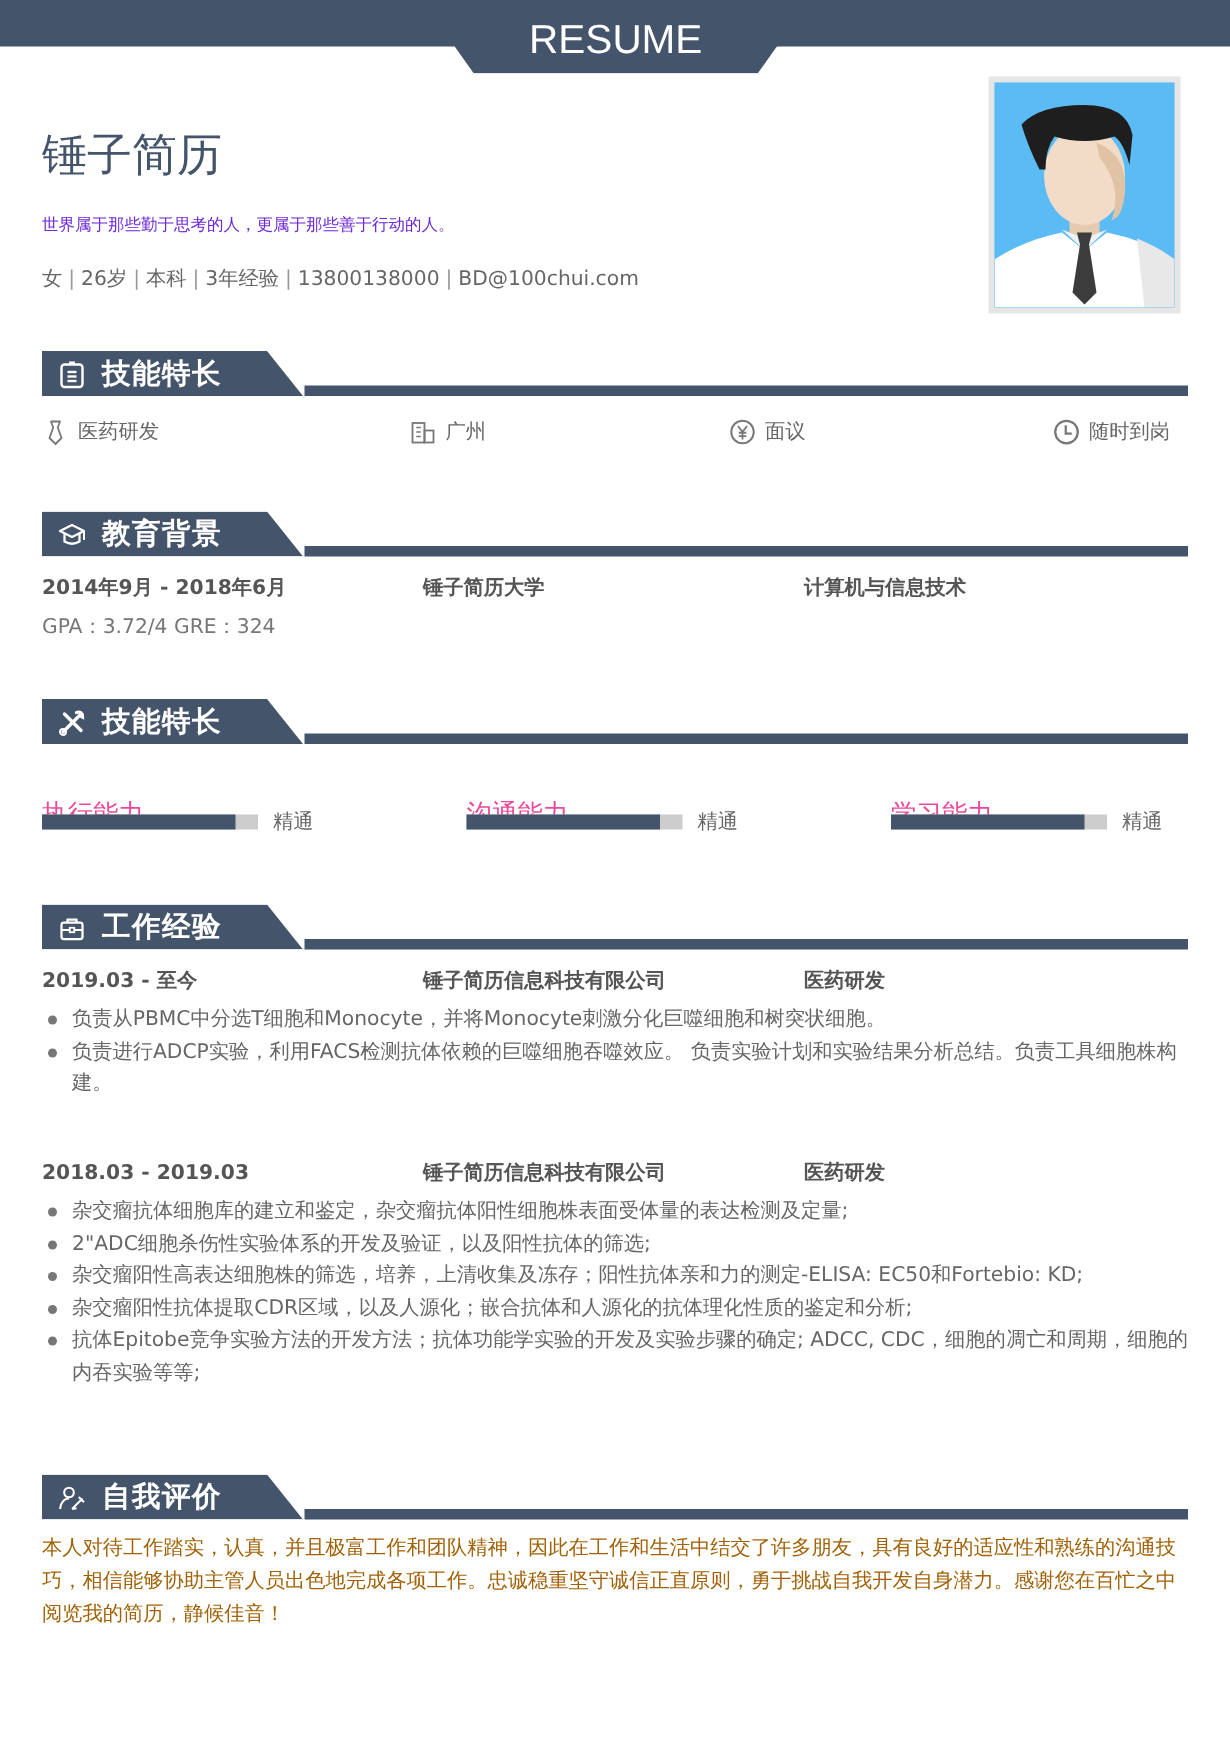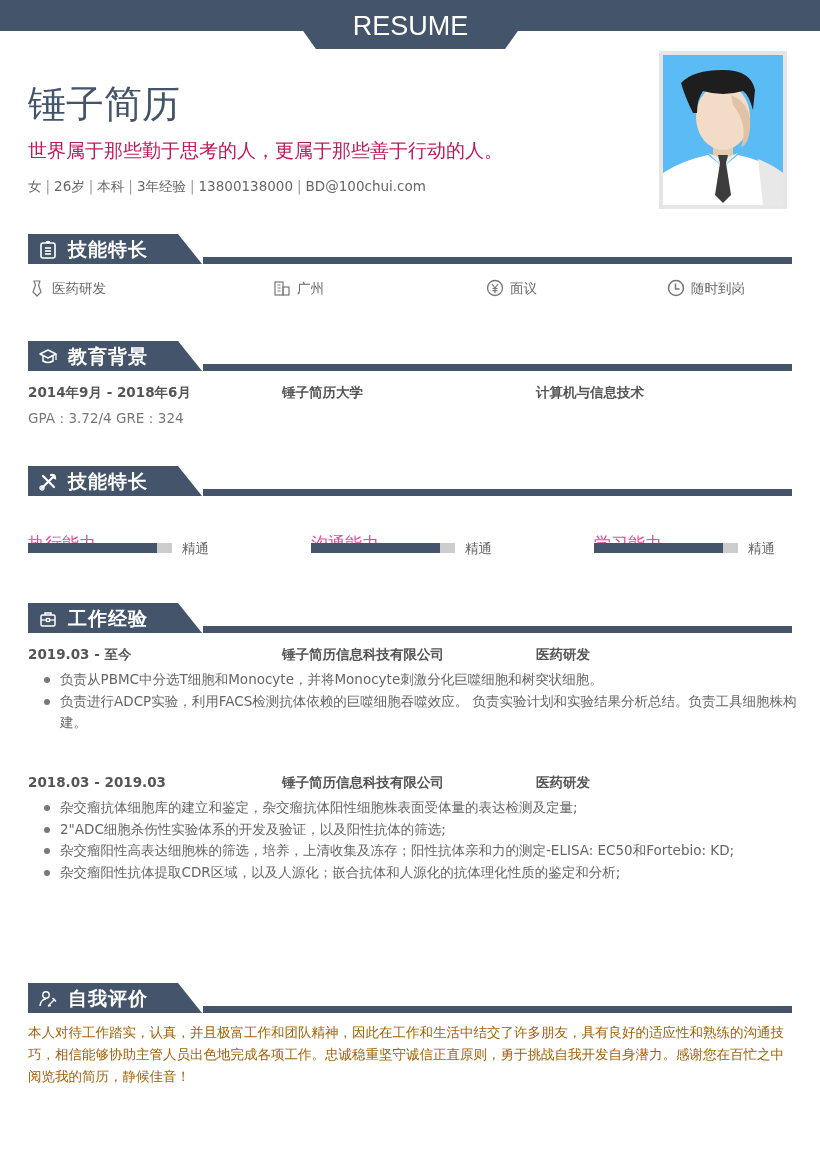--- a/index.html
+++ b/index.html
@@ -5,22 +5,22 @@
   * { margin: 0; padding: 0; box-sizing: border-box; }
   html, body { width: 820px; height: 1160px; background: #ffffff; overflow: hidden; }
   body { font-family: "DejaVu Sans", "Liberation Sans", sans-serif; color: #555; position: relative; }
 
   .top-bar { position: absolute; left: 0; top: 0; width: 820px; height: 31px; background: #44546a; }
   .top-bar-tab { position: absolute; left: 303px; top: 0; width: 215px; height: 49px; background: #44546a;
     clip-path: polygon(0 0, 100% 0, 100% 63%, 94% 100%, 6% 100%, 0 63%); }
   .top-title { position: absolute; left: 303px; top: 8px; width: 215px; text-align: center; color: #fff;
     font-family: "Liberation Sans", sans-serif; font-size: 27px; letter-spacing: 0px; line-height: 36px; }
 
-  .name { position: absolute; left: 28px; top: 84px; font-size: 38px; color: #44546a; line-height: 40px; text-align: right; }
-  .motto { position: absolute; left: 28px; top: 140px; font-size: 19px; color: #be185d; line-height: 20px; }
+  .name { position: absolute; left: 28px; top: 84px; font-size: 30px; color: #44546a; line-height: 40px; text-align: right; }
+  .motto { position: absolute; left: 28px; top: 140px; font-size: 11px; color: #6d28d9; line-height: 20px; }
   .info { position: absolute; left: 28px; top: 176px; font-size: 13.5px; color: #666; line-height: 20px; white-space: nowrap; }
   .info .sep { color: #999; margin: 0 4px; }
 
   .photo { position: absolute; left: 659px; top: 51px; width: 128px; height: 158px; background: #e6e6e6; padding: 4px; }
   .photo-inner { width: 120px; height: 150px; background: #5bbcf5; position: relative; overflow: hidden; }
 
   .sec-head { position: absolute; left: 28px; width: 764px; height: 30px; }
   .sec-tab { position: absolute; left: 0; top: 0; width: 174px; height: 30px; background: #44546a;
     clip-path: polygon(0 0, 150px 0, 174px 30px, 0 30px); }
   .sec-line { position: absolute; left: 175px; top: 23px; width: 589px; height: 7px; background: #44546a; }
@@ -36,21 +36,21 @@
   .edu-scores { position: absolute; left: 28px; top: 408px; font-size: 13.5px; color: #777; line-height: 20px; }
 
   .skill { position: absolute; top: 516px; width: 200px; height: 44px; }
   .skill-label { position: absolute; left: 0; top: 17px; font-size: 17px; color: #ec4899; line-height: 20px; }
   .skill-bar { position: absolute; left: 0; top: 27px; width: 144px; height: 10px; background: #cccccc; }
   .skill-fill { position: absolute; left: 0; top: 0; height: 10px; background: #44546a; }
   .skill-level { position: absolute; left: 154px; top: 22px; font-size: 13.5px; color: #666; line-height: 20px; }
 
   .job-head { position: absolute; left: 28px; width: 764px; font-size: 13.5px; font-weight: bold; color: #555; line-height: 20px; }
   .job-head span { position: absolute; top: 0; white-space: nowrap; }
-  .job-list { position: absolute; left: 40px; width: 764px; list-style: none; font-size: 13.5px; color: #666; line-height: 21.5px; }
+  .job-list { position: absolute; left: 28px; width: 764px; list-style: none; font-size: 13.5px; color: #666; line-height: 21.5px; }
   .job-list li { position: relative; padding-left: 20px; }
   .job-list li::before { content: ""; position: absolute; left: 4px; top: 8px; width: 6px; height: 6px; border-radius: 50%; background: #777; }
 
   .eval { position: absolute; left: 28px; top: 1021px; width: 764px; font-size: 13.5px; color: #a16207; line-height: 22px; }
 </style>
 </head>
 <body>
 
 <div class="top-bar"></div>
 <div class="top-bar-tab"></div>
@@ -109,21 +109,21 @@
     </svg>
     <span>广州</span>
   </div>
   <div class="intent-item" style="left:458px;">
     <svg viewBox="0 0 18 18">
       <circle cx="9" cy="9" r="7.5" fill="none" stroke="#777" stroke-width="1.3"></circle>
       <path d="M6 5 L9 9 L12 5 M9 9 L9 14 M6.5 9.5 L11.5 9.5 M6.5 11.7 L11.5 11.7" fill="none" stroke="#777" stroke-width="1.2"></path>
     </svg>
     <span>面议</span>
   </div>
-  <div class="intent-item" style="left:639px;">
+  <div class="intent-item" style="left:674px;font-family:Liberation Serif, serif;">
     <svg viewBox="0 0 18 18">
       <circle cx="9" cy="9" r="7.5" fill="none" stroke="#777" stroke-width="1.5"></circle>
       <path d="M8.5 4.5 L8.5 10 L12.5 10" fill="none" stroke="#777" stroke-width="1.5"></path>
     </svg>
     <span>随时到岗</span>
   </div>
 </div>
 
 <div class="sec-head" style="top:341px;">
   <div class="sec-tab"></div>
@@ -201,20 +201,21 @@
 <div class="job-head" style="top:772px;">
   <span style="left:0;">2018.03 - 2019.03</span>
   <span style="left:254px;">锤子简历信息科技有限公司</span>
   <span style="left:508px;">医药研发</span>
 </div>
 <ul class="job-list" style="top:797px;">
   <li>杂交瘤抗体细胞库的建立和鉴定，杂交瘤抗体阳性细胞株表面受体量的表达检测及定量;</li>
   <li>2"ADC细胞杀伤性实验体系的开发及验证，以及阳性抗体的筛选;</li>
   <li>杂交瘤阳性高表达细胞株的筛选，培养，上清收集及冻存；阳性抗体亲和力的测定-ELISA: EC50和Fortebio: KD;</li>
   <li>杂交瘤阳性抗体提取CDR区域，以及人源化；嵌合抗体和人源化的抗体理化性质的鉴定和分析;</li>
+  <li>抗体Epitobe竞争实验方法的开发方法；抗体功能学实验的开发及实验步骤的确定; ADCC, CDC，细胞的凋亡和周期，细胞的内吞实验等等;</li>
 </ul>
 
 <div class="sec-head" style="top:983px;">
   <div class="sec-tab"></div>
   <div class="sec-line"></div>
   <svg class="sec-icon" viewBox="0 0 20 20">
     <circle cx="8" cy="6" r="3.2" fill="none" stroke="#fff" stroke-width="1.4"></circle>
     <path d="M2 17 Q3 10 8 10" fill="none" stroke="#fff" stroke-width="1.4"></path>
     <path d="M10 17 L17 10 M14.5 9 L18 12.5 M10 17 L13 16.5" fill="none" stroke="#fff" stroke-width="1.3"></path>
   </svg>

